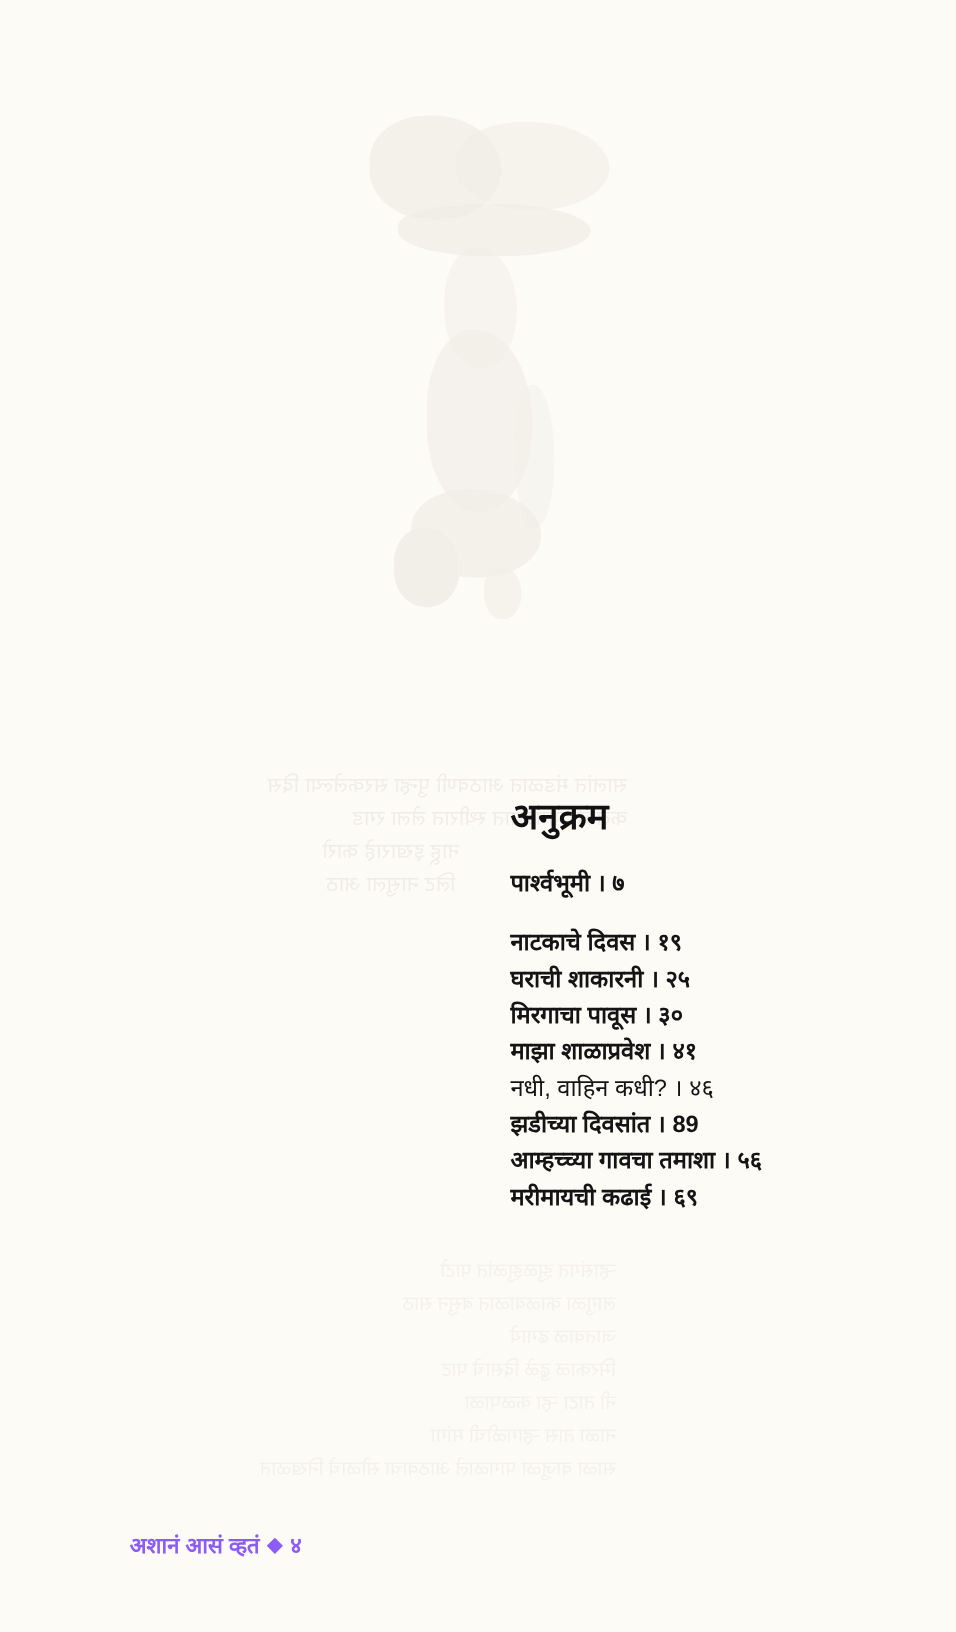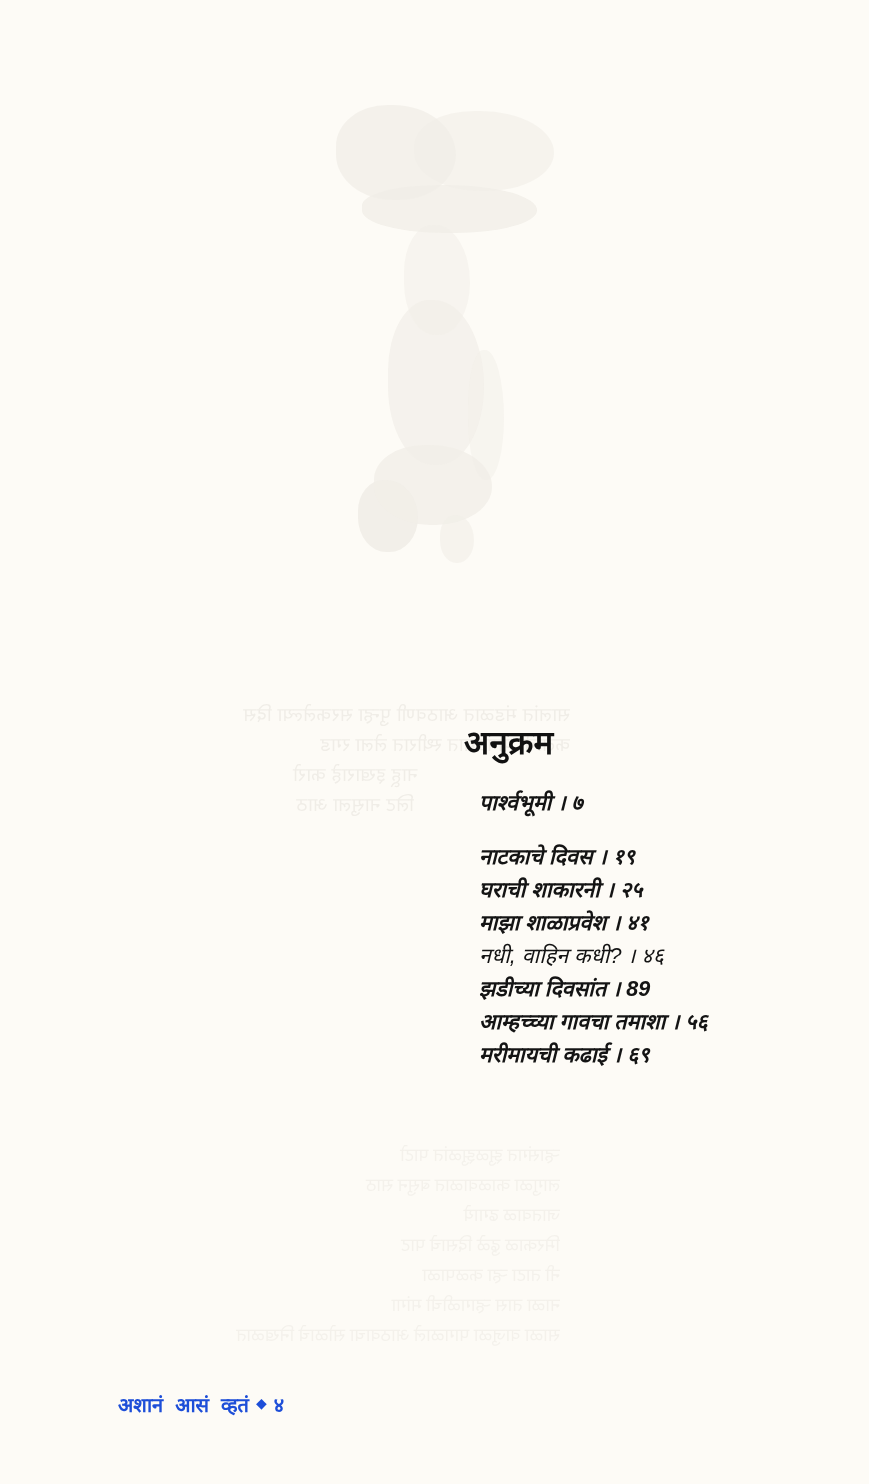--- a/index.html
+++ b/index.html
@@ -92,23 +92,22 @@
     font-family: "Liberation Sans", sans-serif;
     font-weight: bold;
     font-size: 33px;
     color: #111;
     letter-spacing: .2px;
     margin: 0 0 26px 0;
     line-height: 1.1;
   }
   .toc-list {
     list-style: none;
-    margin: 15px;
+    margin: 0;
     padding: 0;
-    font-style: italic;
   }
   .toc-item {
     font-family: "Liberation Sans", sans-serif;
     font-weight: bold;
     font-size: 21.5px;
     color: #141414;
     line-height: 33px;
     white-space: nowrap;
   }
   .toc-item.first-entry {
@@ -119,24 +118,24 @@
   }
 
   
   .footer {
     position: absolute;
     left: 118px;
     bottom: 66px;
     display: flex;
     align-items: center;
     gap: 7px;
-    font-family: Liberation Mono, monospace;
+    font-family: Liberation Sans, sans-serif;
     font-weight: bold;
     font-size: 20px;
-    color: #1d4ed8;
+    color: #8b5cf6;
     white-space: nowrap;
   }
   .footer .arrow {
     display: inline-block;
     font-size: 18px;
     line-height: 1;
     transform: translateY(-1px);
   }
 </style>
 </head>
@@ -185,20 +184,25 @@
         <span>नाटकाचे दिवस</span>
         <span>।</span>
         <span>१९</span>
       </li>
       <li class="toc-item">
         <span>घराची शाकारनी</span>
         <span>।</span>
         <span>२५</span>
       </li>
       <li class="toc-item">
+        <span>मिरगाचा पावूस</span>
+        <span>।</span>
+        <span>३०</span>
+      </li>
+      <li class="toc-item">
         <span>माझा शाळाप्रवेश</span>
         <span>।</span>
         <span>४१</span>
       </li>
       <li class="toc-item light">
         <span>नधी, वाहिन कधी?</span>
         <span>।</span>
         <span>४६</span>
       </li>
       <li class="toc-item">

